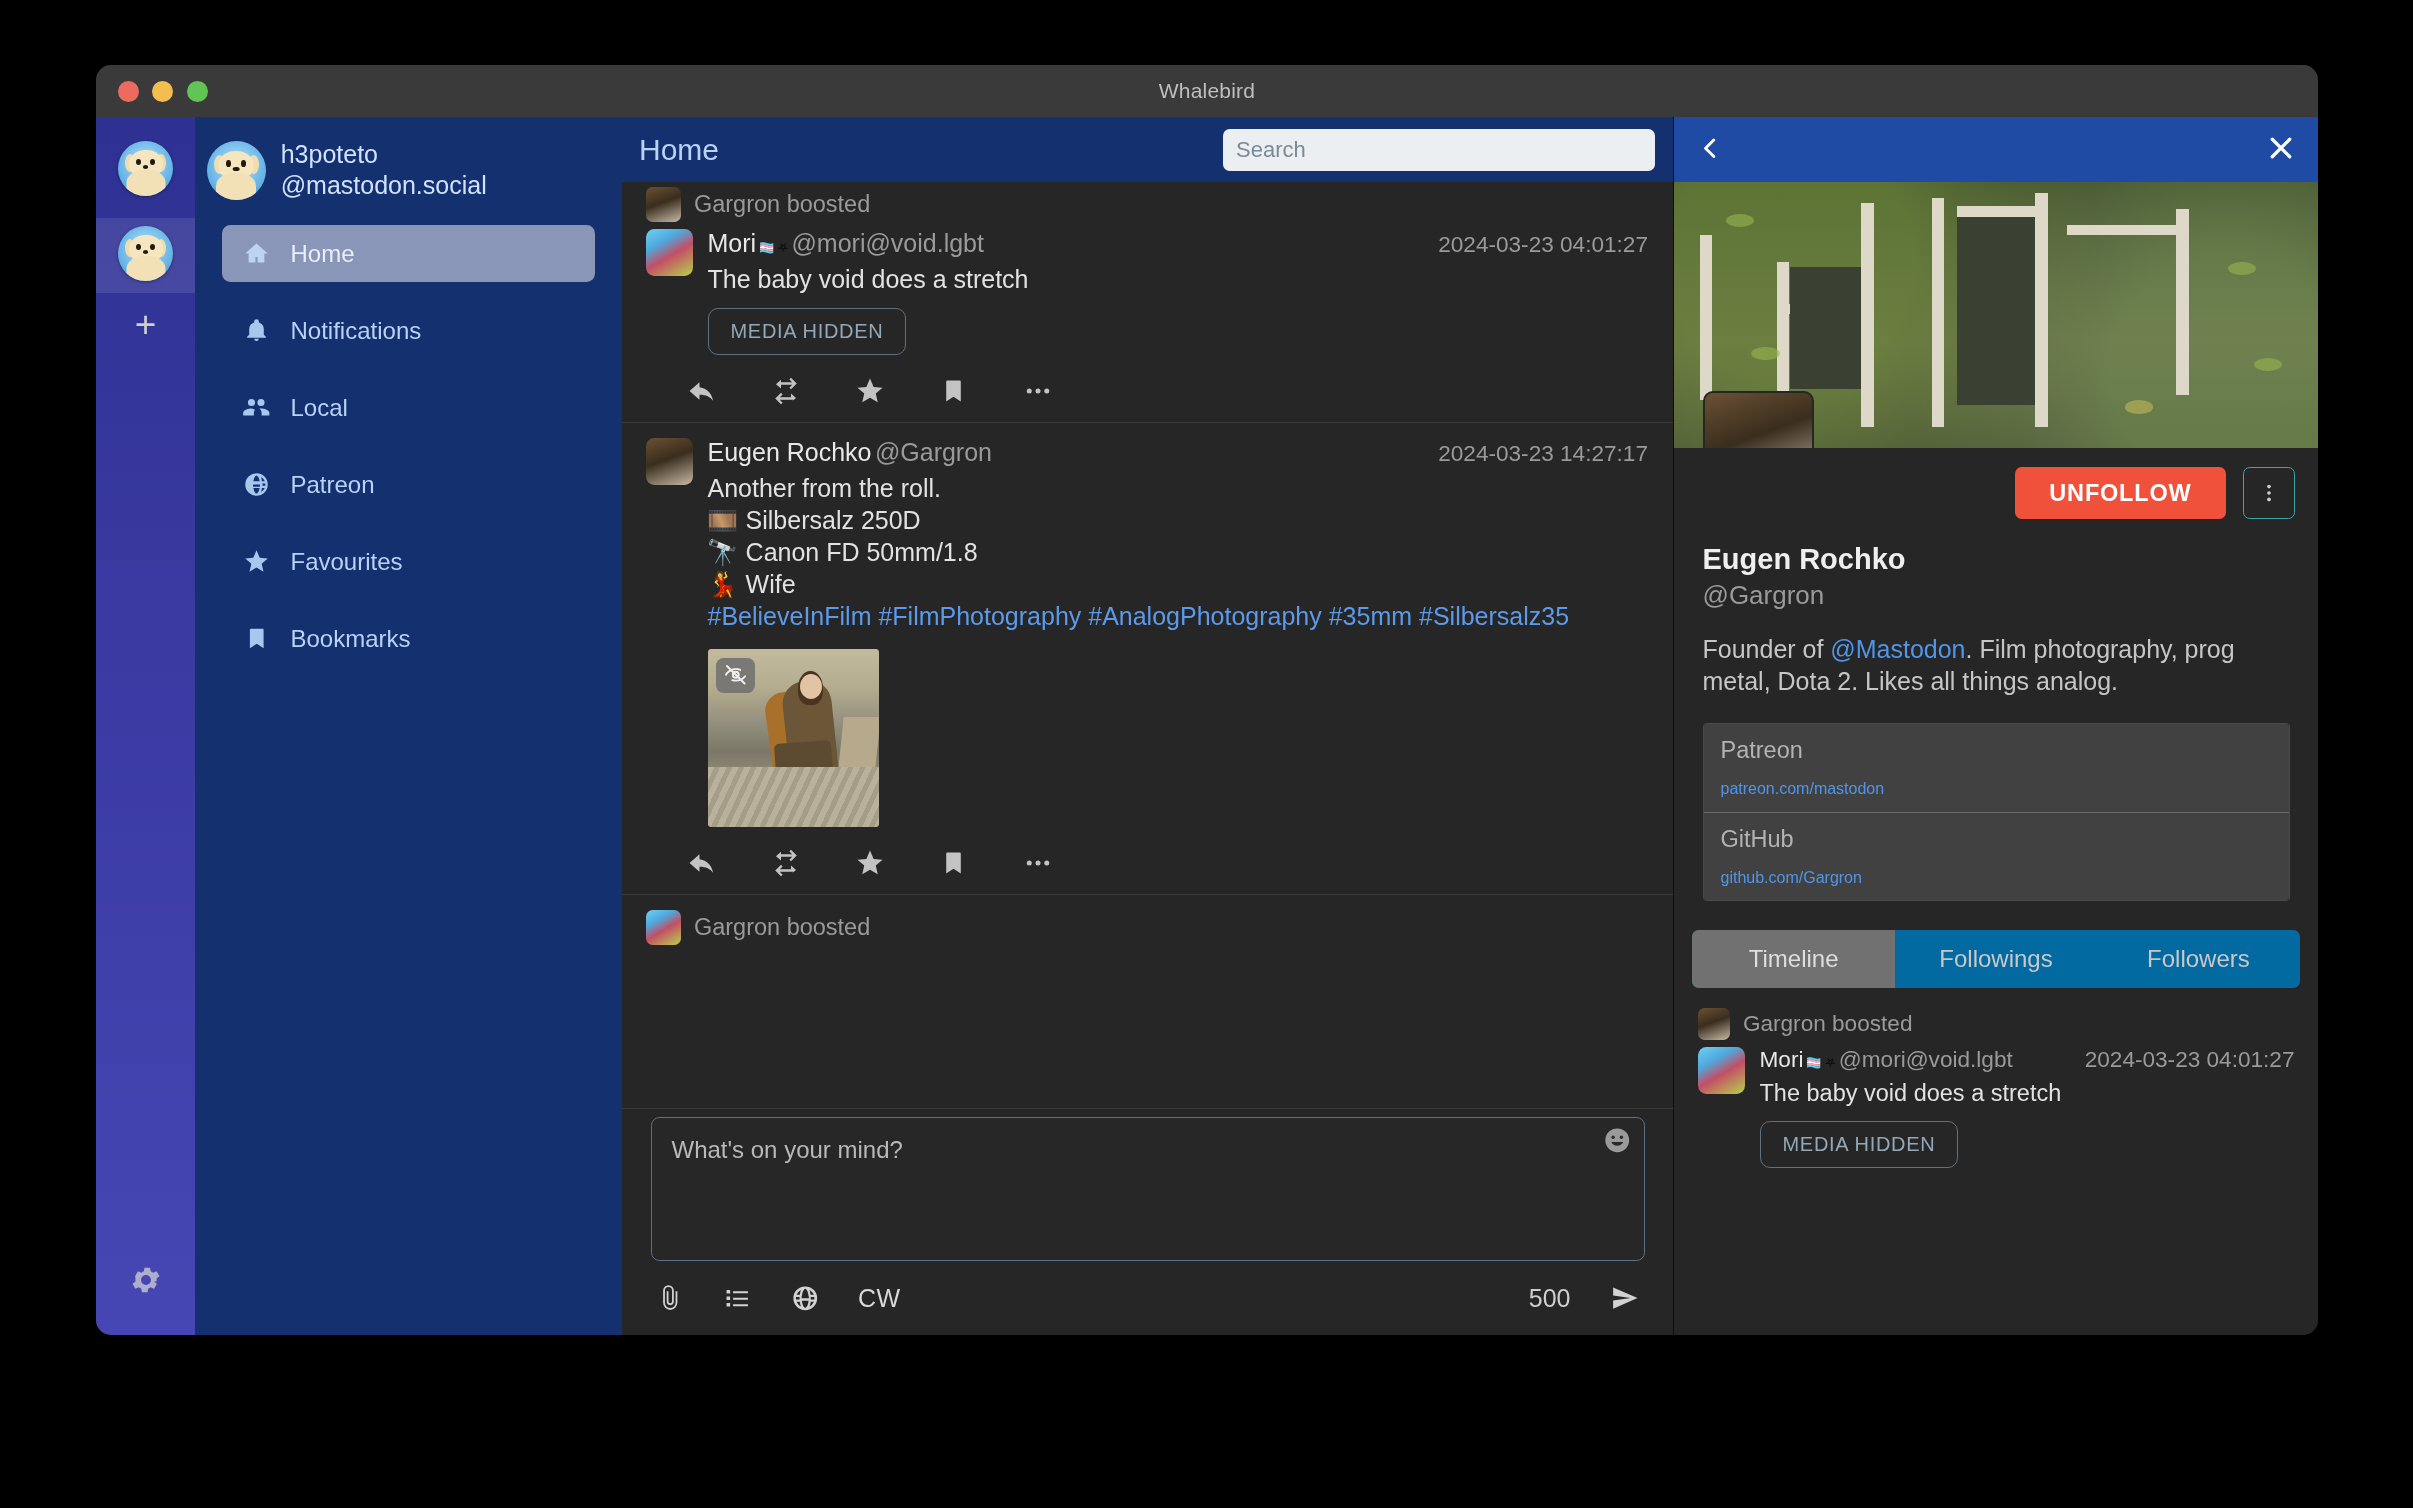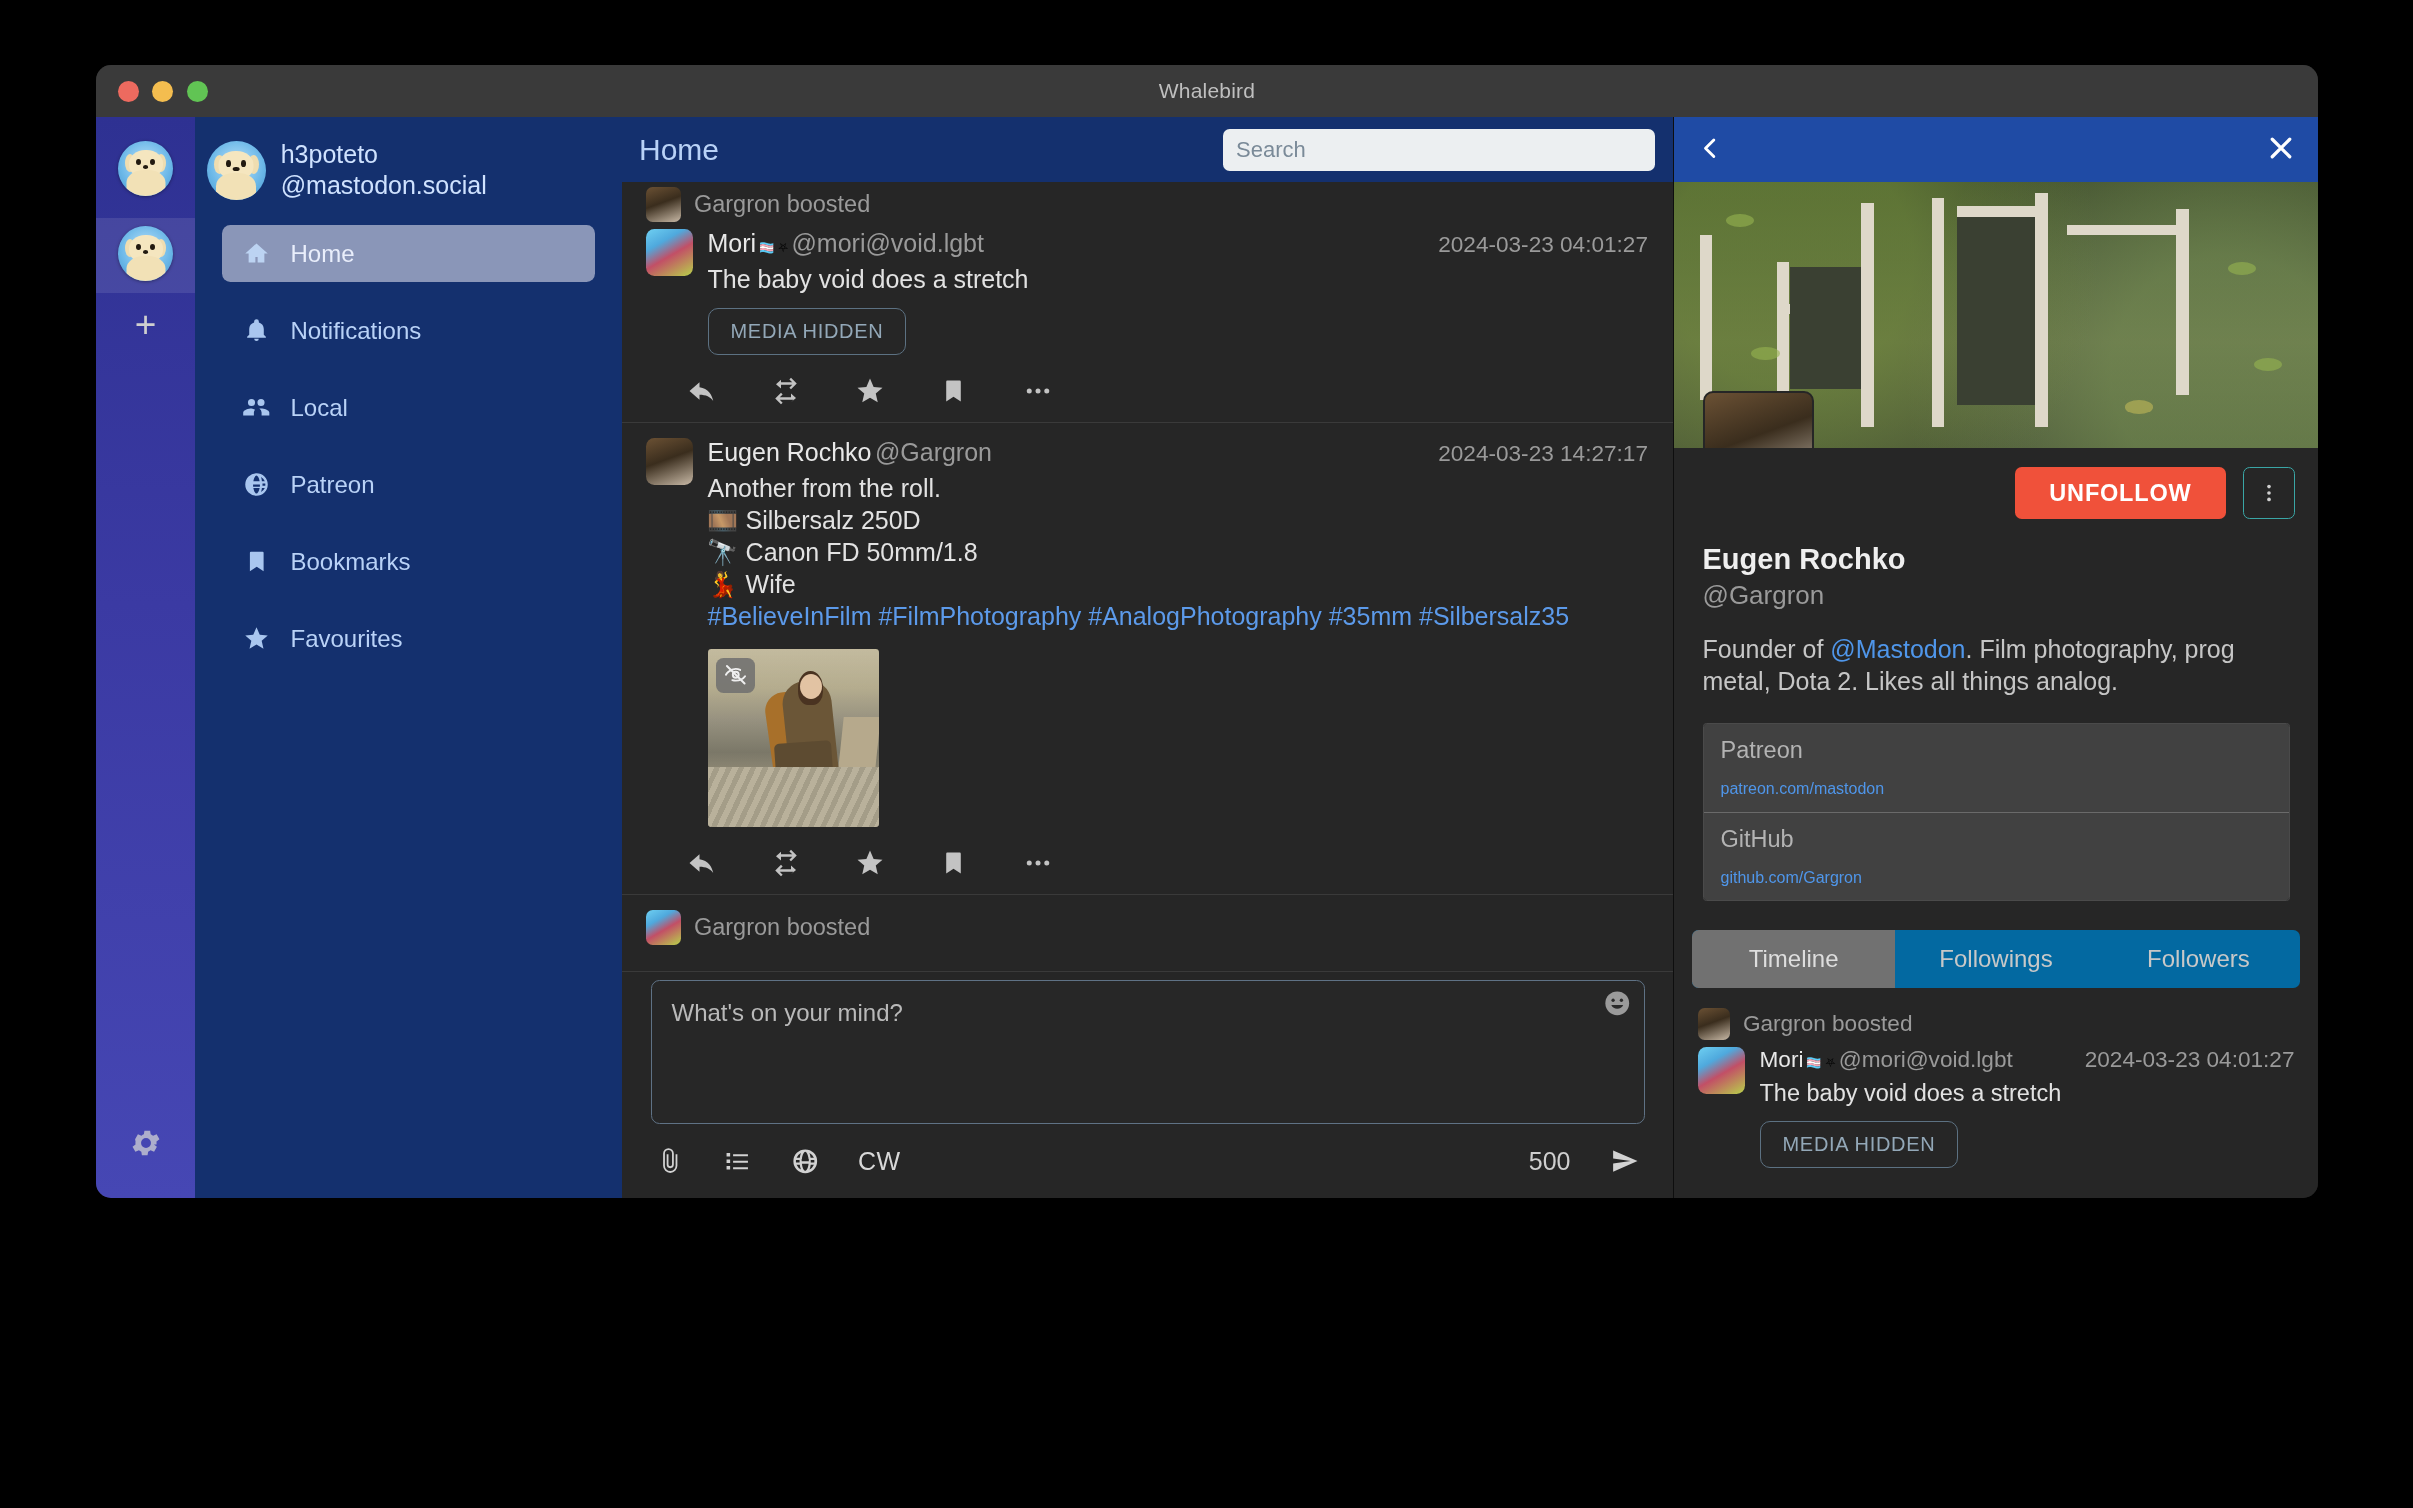--- a/index.html
+++ b/index.html
@@ -7,21 +7,21 @@
     width: 2413px; height: 1508px;
     background: #000;
     font-family: "Liberation Sans", sans-serif;
     overflow: hidden;
   }
 
   
   #window {
     position: absolute;
     left: 96px; top: 65px;
-    width: 2222px; height: 1133px;
+    width: 2222px; height: 1270px;
     border-radius: 15px;
     overflow: hidden;
     box-shadow: 0 20px 67px rgba(0,0,0,.7);
     background: #1d1d1d;
   }
   #titlebar {
     height: 52px;
     background: #3a3a3a;
     display: flex; align-items: center;
     position: relative;
@@ -356,34 +356,34 @@
         <span class="nav-ico">
           <svg width="27" height="27" viewBox="0 0 24 24">
               <path d="M12 2a10 10 0 1 0 10 10A10 10 0 0 0 12 2zm0 2c.9 0 2.3 1.9 2.8 5H9.2C9.7 5.9 11.1 4 12 4zM7.2 9A13 13 0 0 1 8 5.4 8 8 0 0 0 4.6 9zm-.5 2H4.2a8 8 0 0 0 0 2h2.5a18 18 0 0 1 0-2zm.5 4H4.6A8 8 0 0 0 8 18.6 13 13 0 0 1 7.2 15zM12 20c-.9 0-2.3-1.9-2.8-5h5.6c-.5 3.1-1.9 5-2.8 5zm3-5.9H9a16 16 0 0 1 0-2.2h6a16 16 0 0 1 0 2.2zM16 18.6a13 13 0 0 0 .8-3.6h2.6a8 8 0 0 1-3.4 3.6zm1.3-5.6a18 18 0 0 0 0-2h2.5a8 8 0 0 1 0 2zM16.8 9a13 13 0 0 0-.8-3.6A8 8 0 0 1 19.4 9z"></path>
             </svg>
         </span>
         <span>Patreon</span>
       </div>
 
       <div class="nav-item">
         <span class="nav-ico">
+          <svg width="27" height="27" viewBox="0 0 24 24">
+              <path d="m12 17.3 6.2 3.7-1.6-7 5.4-4.7-7.1-.6L12 2 9.1 8.7l-7.1.6 5.4 4.7-1.6 7z"></path>
+            </svg>
+        </span>
+        <span>Favourites</span>
+      </div>
+
+      <div class="nav-item">
+        <span class="nav-ico">
           <svg width="23.5" height="27" viewBox="0 0 24 24">
               <path d="M6 2h12a1 1 0 0 1 1 1v19l-7-4.6L5 22V3a1 1 0 0 1 1-1z"></path>
             </svg>
         </span>
         <span>Bookmarks</span>
-      </div>
-
-      <div class="nav-item">
-        <span class="nav-ico">
-          <svg width="27" height="27" viewBox="0 0 24 24">
-              <path d="m12 17.3 6.2 3.7-1.6-7 5.4-4.7-7.1-.6L12 2 9.1 8.7l-7.1.6 5.4 4.7-1.6 7z"></path>
-            </svg>
-        </span>
-        <span>Favourites</span>
       </div>
     </div>
 
     <div id="center">
       <div id="center-head">
         <div id="center-title">Home</div>
         <div id="search-wrap">
           <input id="search-input" type="text" placeholder="Search" style="">
         </div>
       </div>

